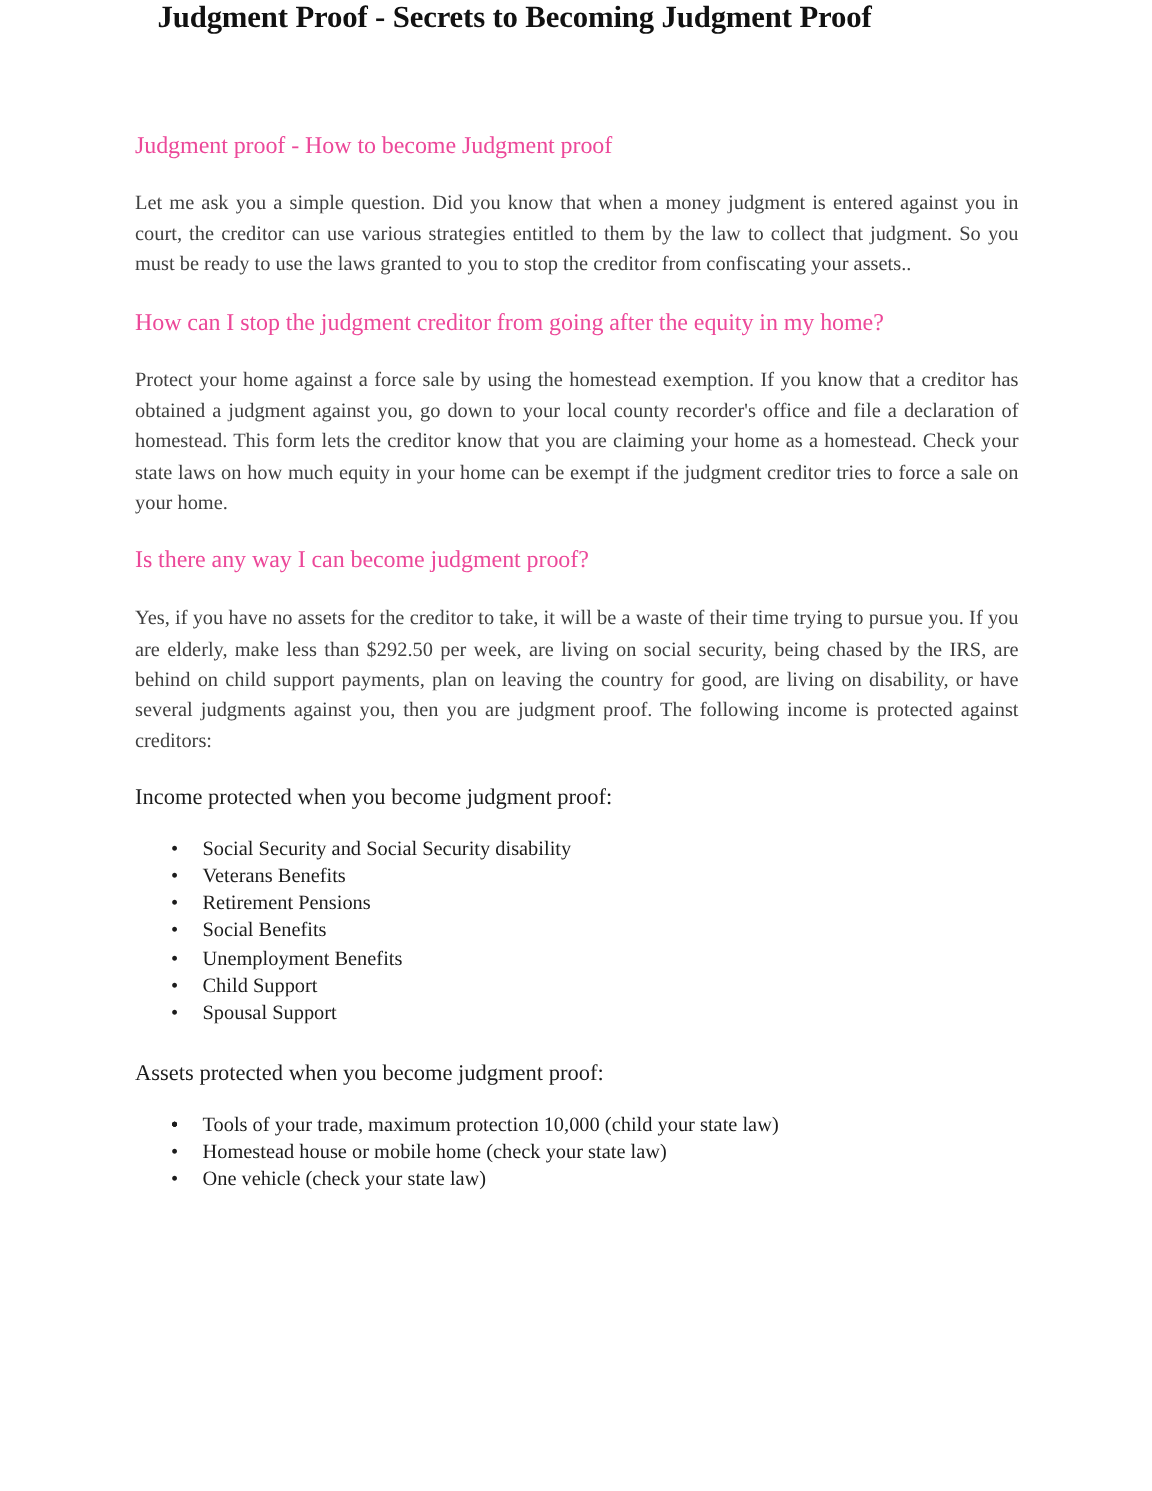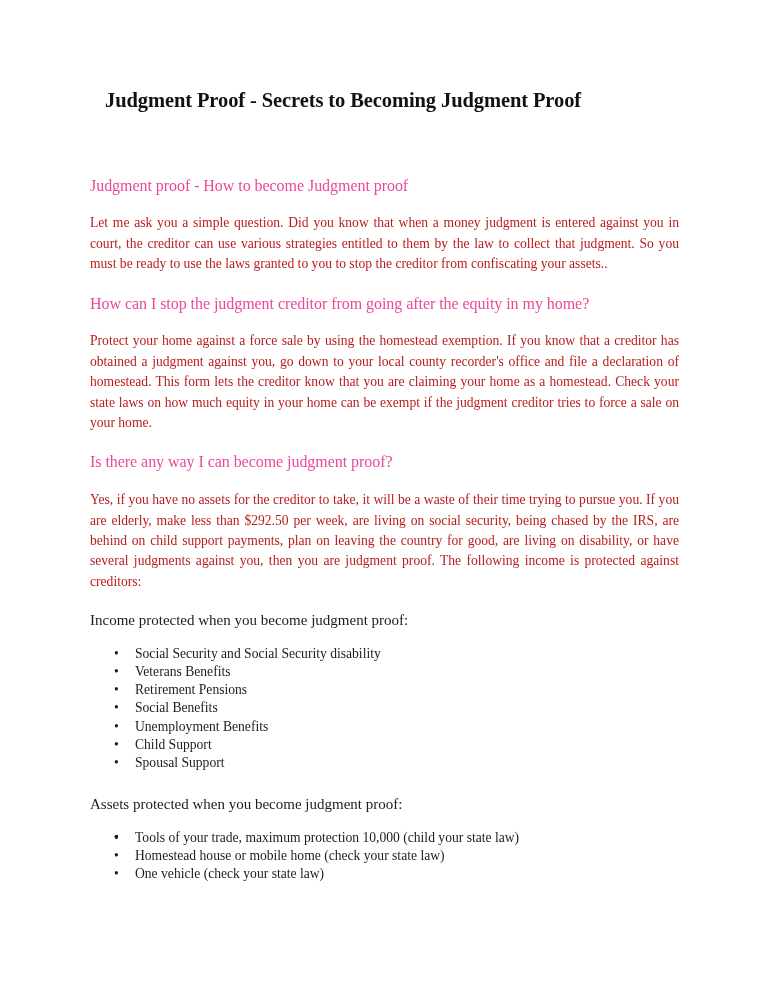--- a/index.html
+++ b/index.html
@@ -27,41 +27,40 @@
     top: 0;
     width: 589px;
   }
 
   .doc-title {
     font-size: 20.5px;
     font-weight: bold;
     line-height: 1.25;
     letter-spacing: -0.1px;
     margin: 0;
-    padding-top: 88px;
     padding-left: 15px;
     color: #111111;
   }
 
   .section-heading {
     font-size: 16px;
     font-weight: normal;
     line-height: 1.3;
     margin: 0;
     color: #ec4899;
     letter-spacing: -0.05px;
   }
 
   .body-para {
     font-size: 13.6px;
     line-height: 20.4px;
     text-align: justify;
     text-justify: inter-word;
     margin: 0;
-    color: #b91c1c;
+    color: #404040;
   }
 
   .lead-line {
     font-size: 15px;
     line-height: 20.4px;
     margin: 0;
     text-align: left;
     color: #1c1c1c;
   }
 

